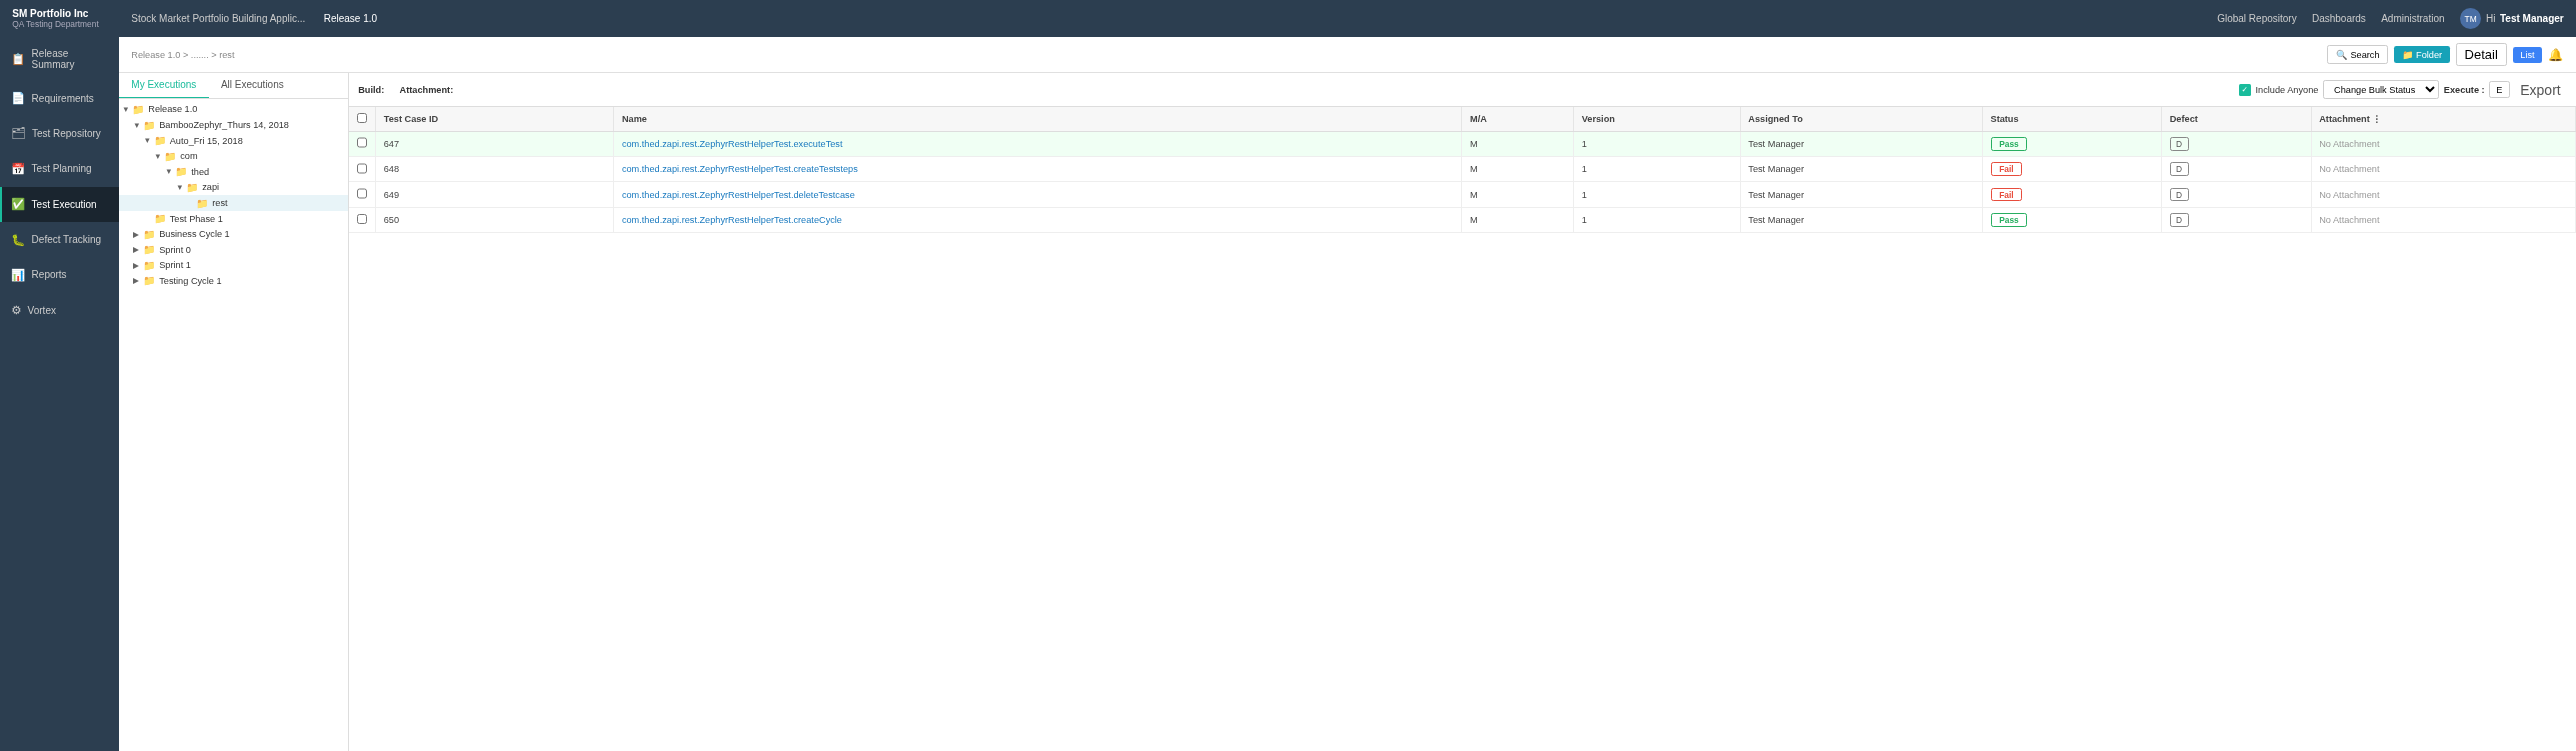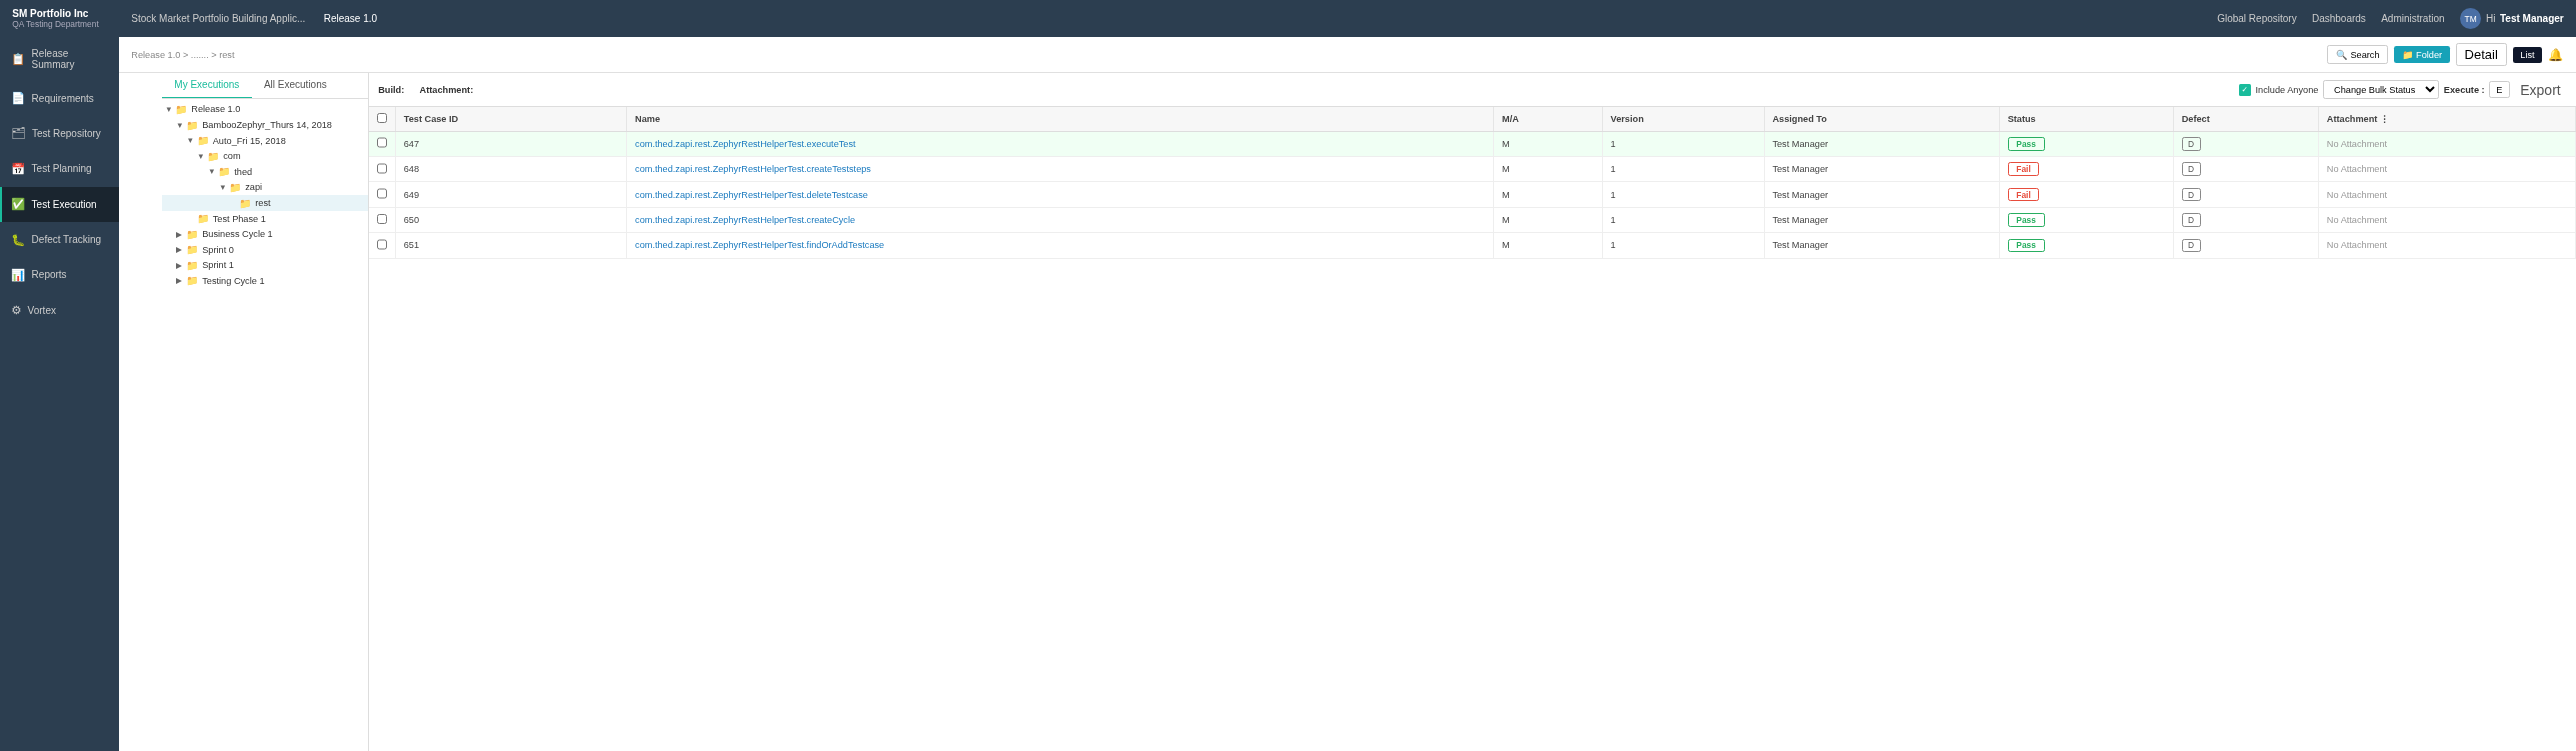--- a/index.html
+++ b/index.html
@@ -101,41 +101,40 @@
     }
     .btn-folder {
       background: #17a2b8; color: #fff; border: none; padding: 3.1px 7.7px; border-radius: 2.3px;
       cursor: pointer; font-size: 9.2px;
     }
     .btn-detail {
       background: #fff; border: 0.8px solid #ccc; padding: 3.1px 7.7px; border-radius: 2.3px;
       cursor: pointer; font-size: 13px;
     }
     .btn-list {
-      background: #0f172a; color: #fff; border: none; padding: 3.1px 7.7px; border-radius: 2.3px;
+      background: #3b82f6; color: #fff; border: none; padding: 3.1px 7.7px; border-radius: 2.3px;
       cursor: pointer; font-size: 9.2px;
     }
     .btn-bell { background: none; border: none; cursor: pointer; font-size: 12.3px; color: #888; }
 
     
     .split-area {
       display: flex;
       flex: 1;
       overflow: hidden;
     }
 
     
     .left-panel {
-      width: 250px;
+      width: 230px;
       flex-shrink: 0;
       border-right: 0.8px solid #ddd;
       display: flex;
       flex-direction: column;
       overflow: hidden;
-      padding-left: 43px;
     }
     .tabs-row {
       display: flex;
       border-bottom: 0.8px solid #ddd;
       background: #fff;
       flex-shrink: 0;
     }
     .tab {
       padding: 6.1px 12.3px;
       cursor: pointer;
@@ -526,33 +525,20 @@
     </td>
     <td>650</td>
     <td><span class="td-link">com.thed.zapi.rest.ZephyrRestHelperTest.createCycle</span></td>
     <td>M</td>
     <td>1</td>
     <td>Test Manager</td>
     <td><span class="status-pass">Pass</span></td>
     <td><span class="defect-btn">D</span></td>
     <td><span class="no-attachment">No Attachment</span></td>
   </tr>
-                <tr>
-    <td style="text-align:center;">
-      <input type="checkbox" class="row-checkbox" style="">
-    </td>
-    <td>651</td>
-    <td><span class="td-link">com.thed.zapi.rest.ZephyrRestHelperTest.findOrAddTestcase</span></td>
-    <td>M</td>
-    <td>1</td>
-    <td>Test Manager</td>
-    <td><span class="status-pass">Pass</span></td>
-    <td><span class="defect-btn">D</span></td>
-    <td><span class="no-attachment">No Attachment</span></td>
-  </tr>
               </tbody>
           </table>
         </div>
       </div>
 
     </div>
   </div>
 </div>
 
 

